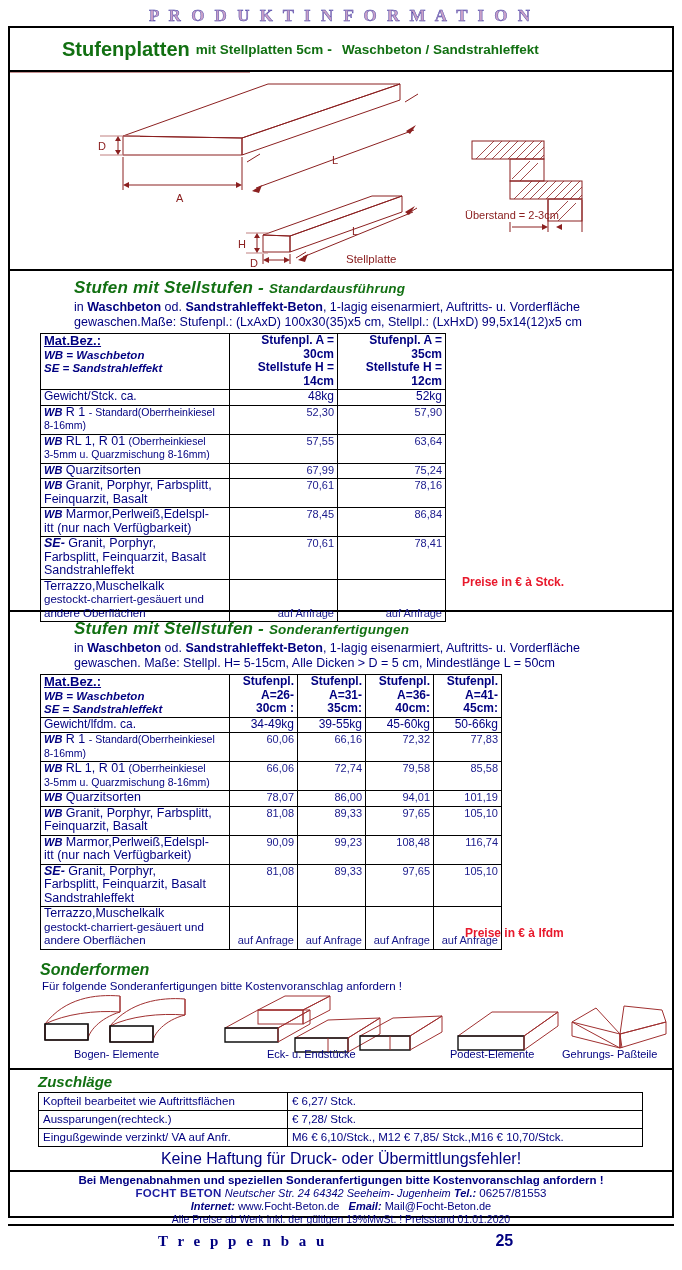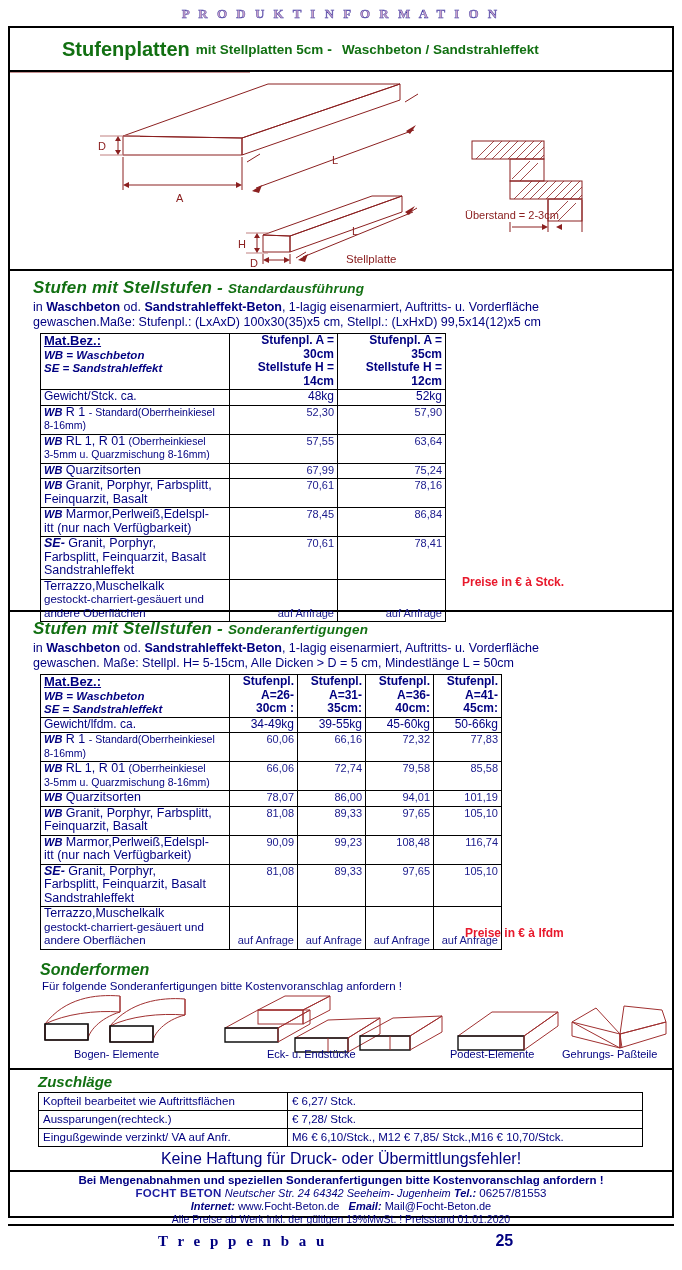--- a/index.html
+++ b/index.html
@@ -18,21 +18,21 @@
   .page {
     width: 682px;
     height: 1270px;
     position: relative;
     box-sizing: border-box;
   }
 
   
   .doc-banner {
     text-align: center;
-    font-size: 13px;
+    font-size: 17px;
     letter-spacing: 3px;
     font-weight: bold;
     color: #c8a0c8;
     -webkit-text-stroke: 0.4px #3030a0;
     padding: 6px 0 5px 0;
     font-family: "Liberation Serif", serif;
     border-radius: 11px;
   }
 
   
@@ -81,21 +81,22 @@
     overflow: hidden;
   }
   .draw-block svg { position: absolute; left: 0; top: 0; }
 
   
   .section {
     position: relative;
     padding: 7px 0 0 0;
   }
   .sec-head {
-    padding-left: 23px;
+    padding-left: 47px;
+    margin-left: 17px;
   }
   .sec-title {
     font-size: 17px;
     font-weight: bold;
     font-style: italic;
     color: #127012;
     letter-spacing: 0.2px;
   }
   .sec-title .plain { font-style: italic; }
   .sec-title .small {

